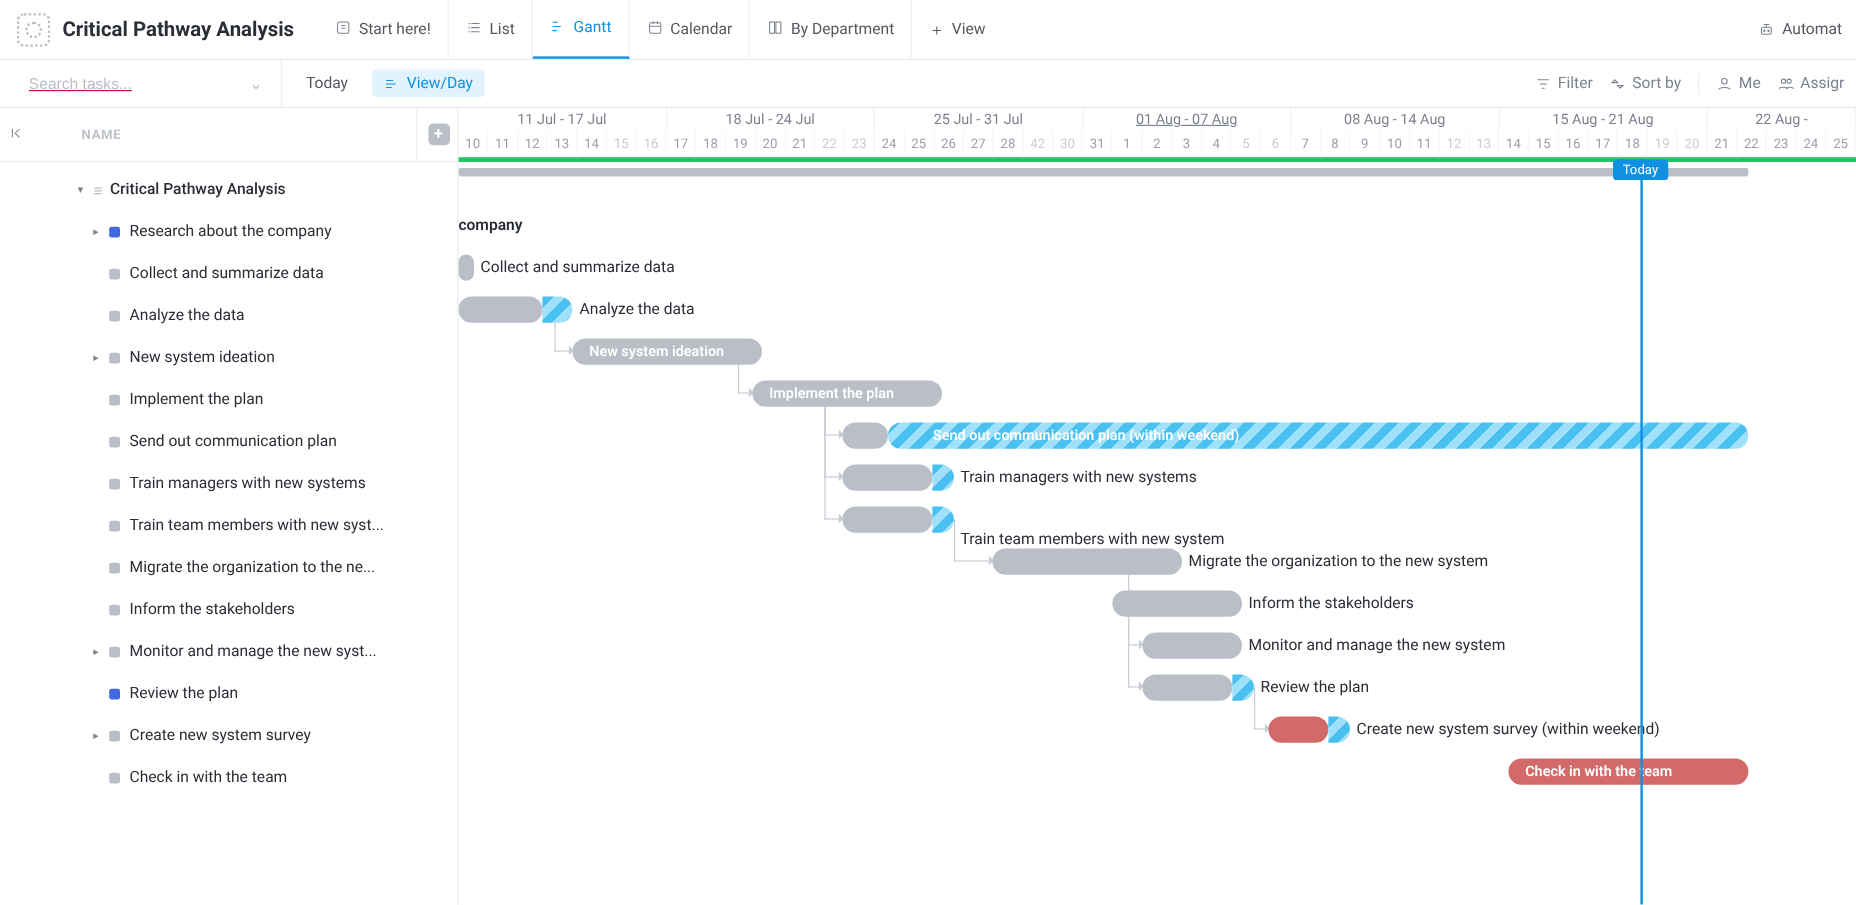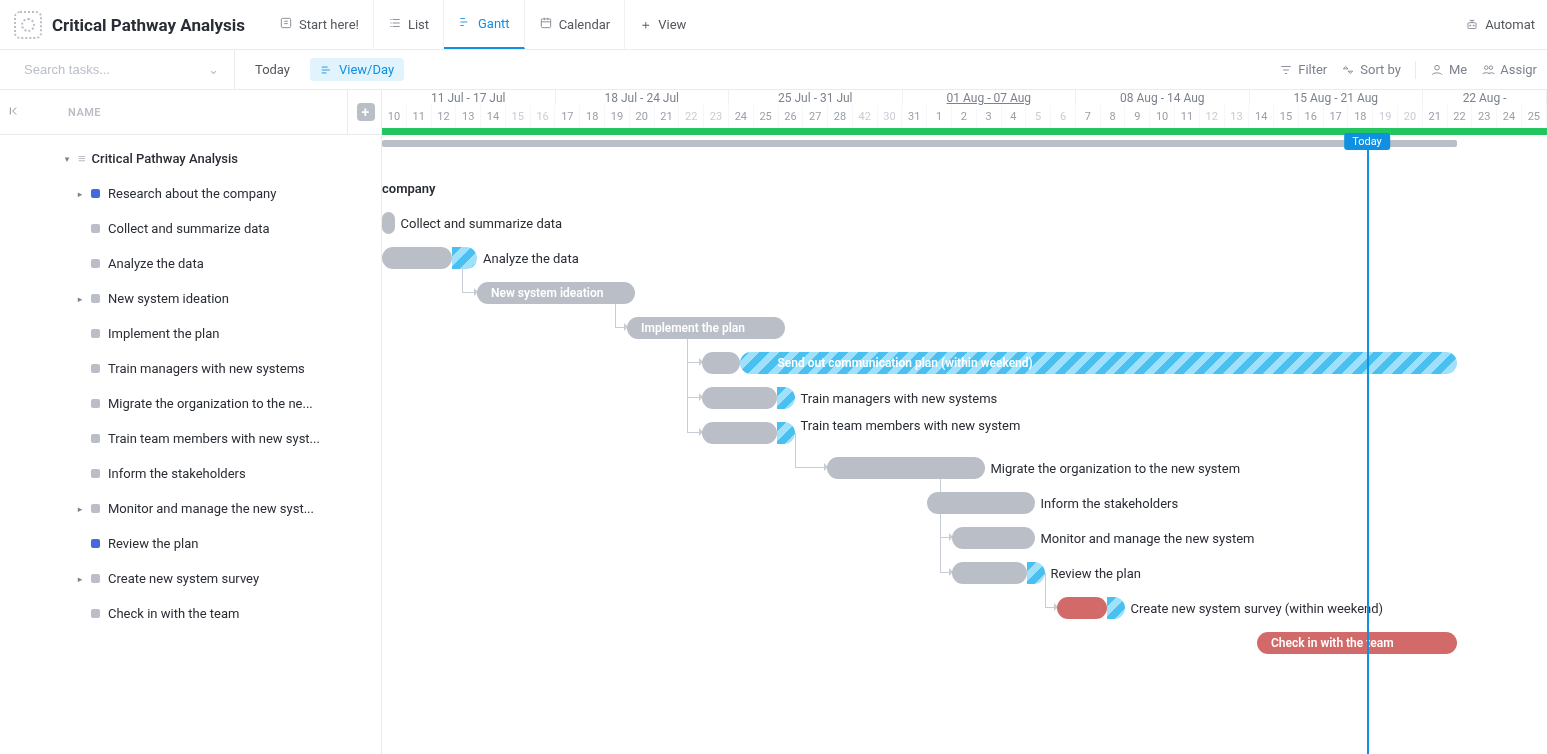--- a/index.html
+++ b/index.html
@@ -11,21 +11,21 @@
   .title { font-size:17px; font-weight:700; margin-right:20px;}
   .views { display:flex; height:100%; align-items:center; gap:0; }
   .view-tab { display:flex; align-items:center; gap:6px; padding:0 14px; height:100%; color:#54575d; font-size:13px; cursor:pointer; border-right:1px solid #f0f1f3;}
   .view-tab.active { color:#1090e0; border-bottom:2px solid #1090e0;}
   .view-tab svg { width:15px; height:15px; }
   .spacer{flex:1;}
   .automate{display:flex; align-items:center; gap:6px; padding:0 12px; color:#54575d; cursor:pointer;}
   
   .toolbar { height:40px; display:flex; align-items:center; border-bottom:1px solid #e9ebf0;}
   .searchwrap{ width:235px; display:flex; align-items:center; gap:8px; padding:0 16px; border-right:1px solid #e9ebf0; height:100%;}
-  .searchwrap input{ border:none; outline:none; flex:1; font-size:13px; color:#be185d;}
+  .searchwrap input{ border:none; outline:none; flex:1; font-size:13px; color:#be185d;text-decoration:underline;}
   .searchwrap input::placeholder{color:#b9bec7;}
   .chev{color:#b9bec7;}
   .tb-btn{ padding:4px 10px; margin-left:10px; color:#54575d; cursor:pointer; border-radius:4px; font-size:13px;}
   .tb-btn.pill{ background:#e1f3fd; color:#1090e0; display:flex; align-items:center; gap:5px;}
   .tb-right{display:flex; align-items:center; gap:14px; margin-left:auto; padding-right:10px; color:#7c828d; font-size:13px;justify-content:center;}
   .tb-right .sep{width:1px; height:18px; background:#e9ebf0;}
   .tb-right span{display:flex; align-items:center; gap:5px; cursor:pointer;}
   
   .main{ display:flex; height:calc(754px - 50px - 40px); }
   .side{ width:382px; border-right:1px solid #e9ebf0; position:relative; display:flex; flex-direction:column;}
@@ -37,21 +37,21 @@
   .row{ height:35px; display:flex; align-items:center; padding-left:26px; font-size:13px; color:#292d34; white-space:nowrap;}
   .row.group{ font-weight:500;}
   .row .tri{ width:14px; color:#7c828d; font-size:9px; display:inline-block; text-align:center;}
   .row .ico{ width:14px; height:10px; display:inline-flex; align-items:center; justify-content:center; margin:0 6px 0 2px;}
   .row .sq{ width:9px; height:9px; border-radius:2px; background:#b9bec7;}
   .row .sq.blue{ background:#4169e1;}
   .row .caret{ width:12px; color:#7c828d; font-size:9px; display:inline-block; text-align:center;}
   .row .pad{ display:inline-block;}
   
   .gantt{ flex:1; position:relative; overflow:hidden;}
-  .timeline-head{ height:45px; border-bottom:7px solid #22c55e; display:flex; flex-direction:column;}
+  .timeline-head{ height:45px; border-bottom:4px solid #22c55e; display:flex; flex-direction:column;}
   .weeks{ height:22px; display:flex;}
   .week{ border-right:1px solid #f0f1f3; display:flex; align-items:center; justify-content:center; color:#7c828d; font-size:12px;}
   .days{ height:23px; display:flex;}
   .day{ width:25px; text-align:center; font-size:11px; color:#9aa0a9; border-right:1px solid #f6f7f8; line-height:23px;}
   .day.we{ color:#c8ccd4;}
   .chart{ position:relative; height:calc(100% - 45px);}
   .vline-today{ position:absolute; top:0; bottom:0; width:2px; background:#1090e0; z-index:5;}
   .today-badge{ position:absolute; top:-2px; transform:translateX(-50%); background:#1090e0; color:#fff; font-size:11px; padding:2px 8px; border-radius:3px; z-index:6;}
   .summary-bar{ position:absolute; height:7px; background:#b9bec7; border-radius:2px; top:5px;}
   .bar{ position:absolute; height:22px; border-radius:11px; display:flex; align-items:center; }
@@ -90,20 +90,27 @@
             <path d="M4 6h8M4 12h12M4 18h6"></path>
           </svg></span>
         <span>Gantt</span>
       </div>
       <div class="view-tab">
         <span><svg class="icn" style="stroke:#7c828d" viewBox="0 0 24 24">
             <rect x="4" y="5" width="16" height="15" rx="2"></rect>
             <path d="M4 10h16M9 3v4M15 3v4"></path>
           </svg></span>
         <span>Calendar</span>
+      </div>
+      <div class="view-tab">
+        <span><svg class="icn" style="stroke:#7c828d" viewBox="0 0 24 24">
+            <rect x="4" y="4" width="7" height="16"></rect>
+            <rect x="13" y="4" width="7" height="16"></rect>
+          </svg></span>
+        <span>By Department</span>
       </div>
     </div>
   <div class="view-tab" style="border-right:none;">
     <span>＋</span>
     <span>View</span>
   </div>
   <div class="spacer"></div>
   <div class="automate">
     <svg class="icn" viewBox="0 0 24 24">
         <rect x="5" y="8" width="14" height="10" rx="2"></rect>
@@ -223,37 +230,45 @@
             <span class="sq "></span>
           </span>
           <span>Implement the plan</span>
         </div>
         <div class="row">
           <span class="pad" style="width:48px"></span>
           <span class="caret"></span>
           <span class="ico">
             <span class="sq "></span>
           </span>
+          <span>Send out communication plan</span>
+        </div>
+        <div class="row">
+          <span class="pad" style="width:48px"></span>
+          <span class="caret"></span>
+          <span class="ico">
+            <span class="sq "></span>
+          </span>
           <span>Train managers with new systems</span>
         </div>
         <div class="row">
           <span class="pad" style="width:48px"></span>
           <span class="caret"></span>
           <span class="ico">
             <span class="sq "></span>
           </span>
+          <span>Train team members with new syst...</span>
+        </div>
+        <div class="row">
+          <span class="pad" style="width:48px"></span>
+          <span class="caret"></span>
+          <span class="ico">
+            <span class="sq "></span>
+          </span>
           <span>Migrate the organization to the ne...</span>
-        </div>
-        <div class="row">
-          <span class="pad" style="width:48px"></span>
-          <span class="caret"></span>
-          <span class="ico">
-            <span class="sq "></span>
-          </span>
-          <span>Train team members with new syst...</span>
         </div>
         <div class="row">
           <span class="pad" style="width:48px"></span>
           <span class="caret"></span>
           <span class="ico">
             <span class="sq "></span>
           </span>
           <span>Inform the stakeholders</span>
         </div>
         <div class="row">
@@ -380,21 +395,21 @@
         </div>
         <div class="bar gray" style="left: 320px; top: 217px; width: 37.5px;"></div>
         <div class="bar stripe" style="left: 357.5px; top: 217px; width: 717.5px;">
           <span class="inlabel">Send out communication plan (within weekend)</span>
         </div>
         <div class="bar gray" style="left: 320px; top: 252px; width: 75px;"></div>
         <div class="trail" style="left: 395px; top: 252px; width: 17.5px;"></div>
         <div class="bar-label" style="left: 418.5px; top: 252px;">Train managers with new systems</div>
         <div class="bar gray" style="left: 320px; top: 287px; width: 75px;"></div>
         <div class="trail" style="left: 395px; top: 287px; width: 17.5px;"></div>
-        <div class="bar-label" style="left: 418.5px; top: 279px;">Train team members with new system</div>
+        <div class="bar-label" style="left: 418.5px; top: 303px;">Train team members with new system</div>
         <div class="bar gray" style="left: 445px; top: 322px; width: 157.5px;"></div>
         <div class="bar-label" style="left: 608.5px; top: 322px;">Migrate the organization to the new system</div>
         <div class="bar gray" style="left: 545px; top: 357px; width: 107.5px;"></div>
         <div class="bar-label" style="left: 658.5px; top: 357px;">Inform the stakeholders</div>
         <div class="bar gray" style="left: 570px; top: 392px; width: 82.5px;"></div>
         <div class="bar-label" style="left: 658.5px; top: 392px;">Monitor and manage the new system</div>
         <div class="bar gray" style="left: 570px; top: 427px; width: 75px;"></div>
         <div class="trail" style="left: 645px; top: 427px; width: 17.5px;"></div>
         <div class="bar-label" style="left: 668.5px; top: 427px;">Review the plan</div>
         <div class="bar red" style="left: 675px; top: 462px; width: 50px;"></div>

